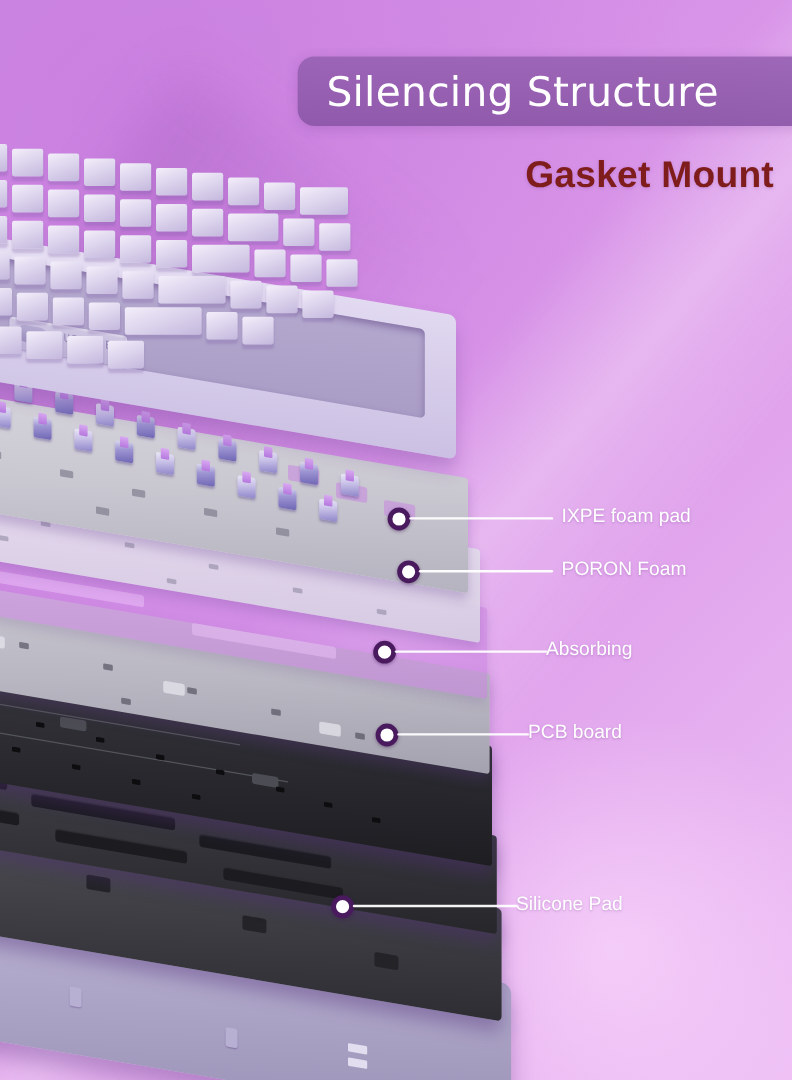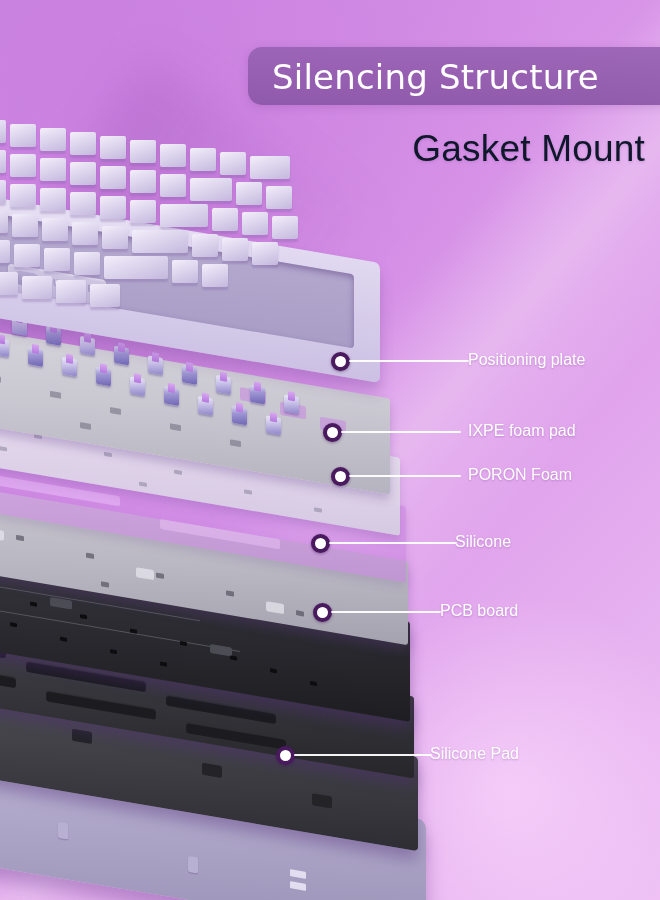--- a/index.html
+++ b/index.html
@@ -34,22 +34,22 @@
     background:radial-gradient(circle at 50% 50%, rgba(255,225,255,.55) 0%, rgba(255,225,255,0) 70%);}
 
   
   .banner{position:absolute;left:248px;top:47px;width:420px;height:58px;
     border-radius:14px 0 0 14px;
     background:linear-gradient(180deg, rgba(151,97,178,.90), rgba(139,86,167,.92));
     box-shadow:0 2px 10px rgba(90,40,120,.18);}
   .banner-title{position:absolute;left:272px;top:52px;width:400px;height:50px;
     line-height:50px;color:#ffffff;font-size:34px;letter-spacing:.2px;
     font-family:"DejaVu Sans", sans-serif;font-weight:400;white-space:nowrap;}
-  .subtitle{position:absolute;right:15px;top:128px;color:#0f172a;font-size:37px;
-    font-weight:normal;letter-spacing:.2px;white-space:nowrap;
+  .subtitle{position:absolute;right:15px;top:128px;color:#7f1d1d;font-size:31px;
+    font-weight:bold;letter-spacing:.2px;white-space:nowrap;
     text-shadow:0 1px 3px rgba(120,60,150,.28);}
 
   
   .kb{position:absolute;left:0;top:0;width:660px;height:900px;}
   .layer{position:absolute;}
 
   
   .keycaps{left:-200px;top:96px;width:560px;height:180px;}
   .kcrow{position:absolute;height:24px;}
   .kc{position:absolute;height:23px;border-radius:2px;
@@ -393,39 +393,34 @@
       <div class="kcrow" style="left:0px;top:150px">
 
         <div class="kc" style="left:188px;top:26px;width:30px"></div>
         <div class="kc" style="left:222px;top:30px;width:30px"></div>
         <div class="kc" style="left:256px;top:34px;width:30px"></div>
         <div class="kc" style="left:290px;top:38px;width:30px"></div>
       </div>
     </div>
   </div>
 
-  <div class="callout" id="co0" style="left: 0px; top: 0px; width: 660px;">
-    <div class="cdot" style="left: 331px; top: 352px;"></div>
-    <div class="cline" style="left: 349px; top: 360px; width: 120px;"></div>
-    <div class="clabel" style="left: 468px; top: 351px;">Positioning plate</div>
-  </div>
   <div class="callout" id="co1" style="left: 0px; top: 0px; width: 660px;">
     <div class="cdot" style="left: 323px; top: 423px;"></div>
     <div class="cline" style="left: 341px; top: 431px; width: 120px;"></div>
     <div class="clabel" style="left: 468px; top: 422px;">IXPE foam pad</div>
   </div>
   <div class="callout" id="co2" style="left: 0px; top: 0px; width: 628px;">
     <div class="cdot" style="left: 331px; top: 467px;"></div>
     <div class="cline" style="left: 349px; top: 475px; width: 112px;"></div>
     <div class="clabel" style="left: 468px; top: 466px;">PORON Foam</div>
   </div>
   <div class="callout" id="co3" style="left: 0px; top: 0px; width: 660px;">
     <div class="cdot" style="left: 311px; top: 534px;"></div>
     <div class="cline" style="left: 329px; top: 542px; width: 128px;"></div>
-    <div class="clabel" style="left: 455px; top: 533px;">Silicone</div>
+    <div class="clabel" style="left: 455px; top: 533px;">Absorbing</div>
   </div>
   <div class="callout" id="co4" style="left: 0px; top: 0px; width: 660px;">
     <div class="cdot" style="left: 313px; top: 603px;"></div>
     <div class="cline" style="left: 331px; top: 611px; width: 110px;"></div>
     <div class="clabel" style="left: 440px; top: 602px;">PCB board</div>
   </div>
   <div class="callout" id="co6" style="left: 0px; top: 0px; width: 660px;">
     <div class="cdot" style="left: 276px; top: 746px;"></div>
     <div class="cline" style="left: 294px; top: 754px; width: 138px;"></div>
     <div class="clabel" style="left: 430px; top: 745px;">Silicone Pad</div>

